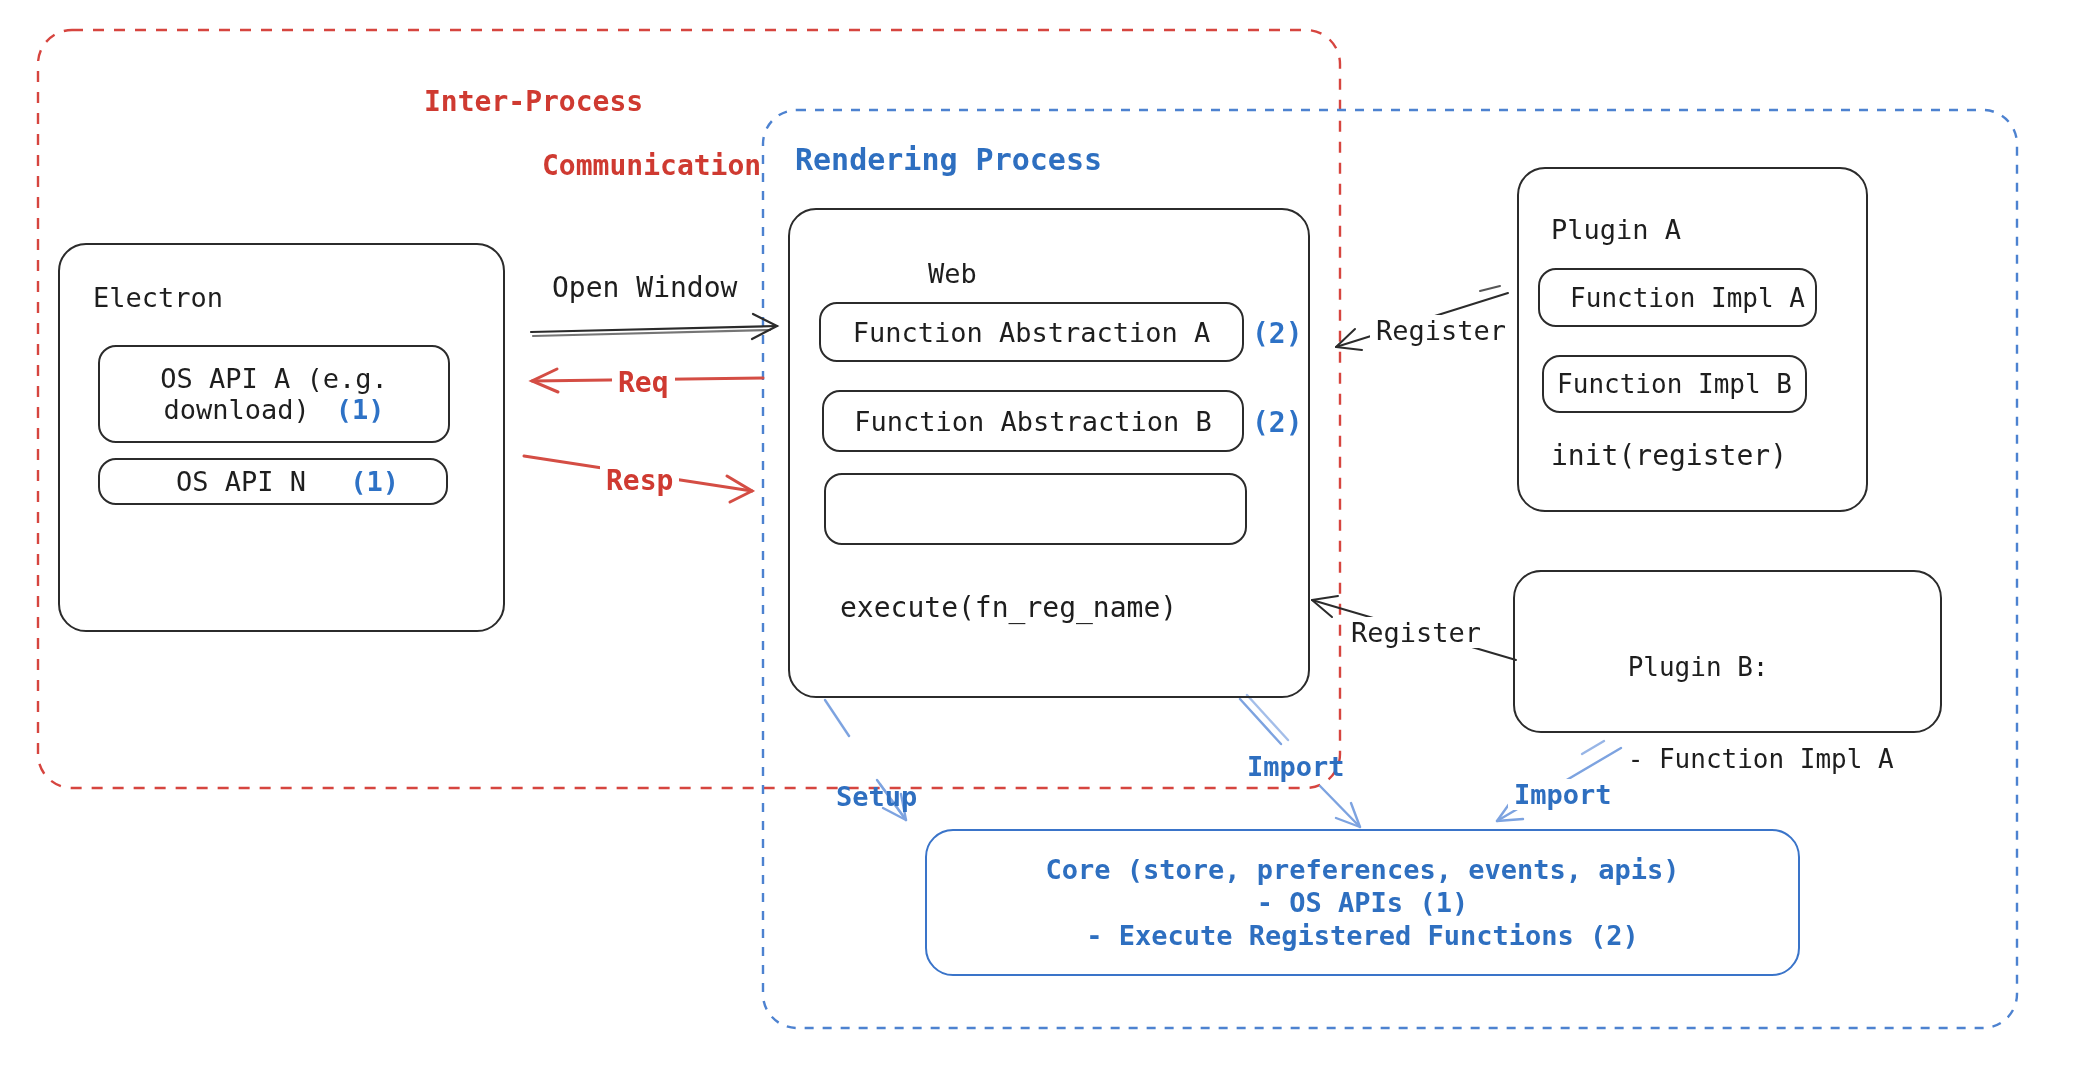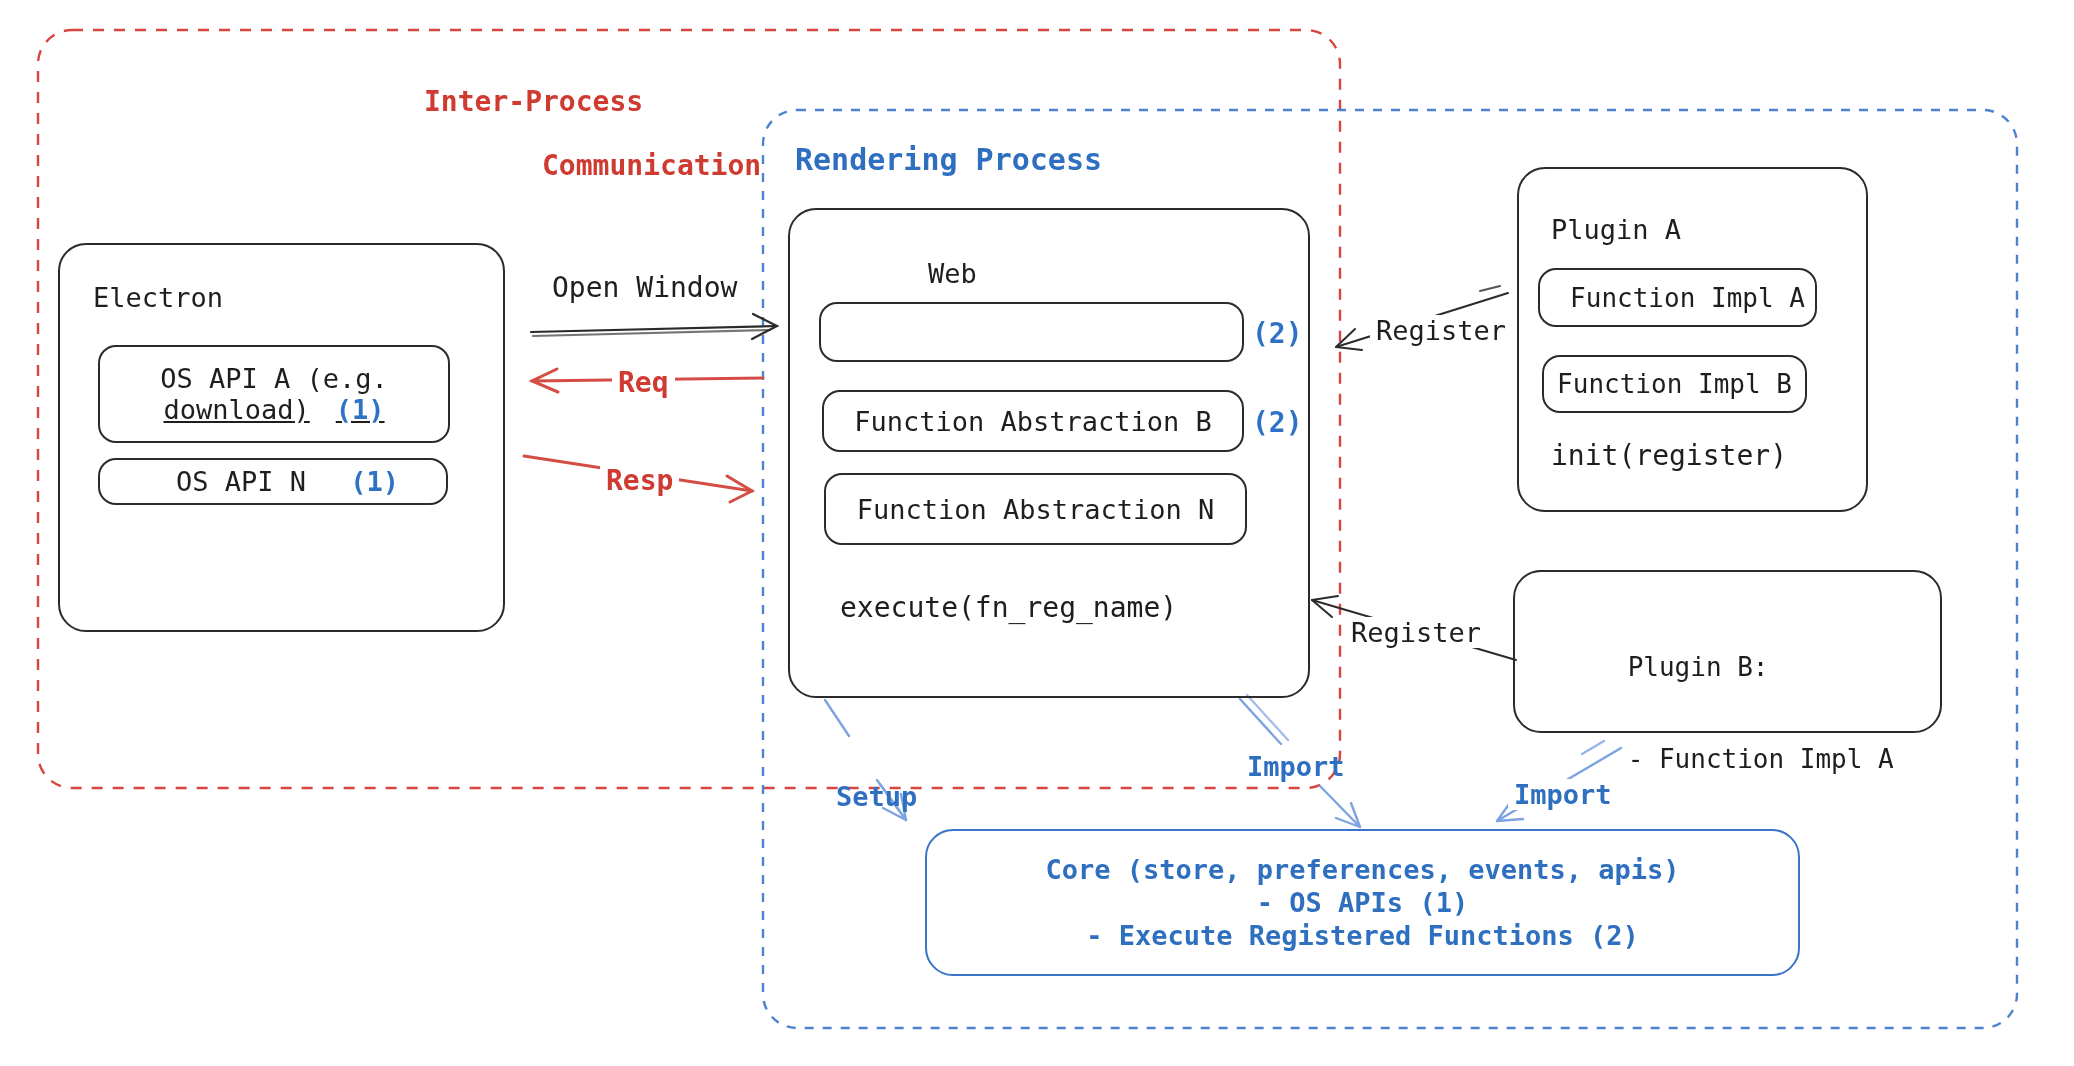--- a/index.html
+++ b/index.html
@@ -103,44 +103,44 @@
        <span>Communication</span></div>
 
   <div class="lbl blue f30" style="left:795px;top:143px;">Rendering Process</div>
 
   <div class="box" style="left:58px;top:243px;width:447px;height:389px;border-radius:28px;"></div>
   <div class="lbl ink f27" style="left:93px;top:282px;">Electron</div>
 
   <div class="box small" style="left:98px;top:345px;width:352px;height:98px;"></div>
   <div class="center-flex col f27" style="left:98px;top:345px;width:352px;height:98px;">
     <div>OS API A (e.g.</div>
-    <div style="display:flex;gap:26px;text-decoration:underline;">
+    <div style="display:flex;gap:26px;">
       <span>download)</span>
       <span class="blueref">(1)</span>
     </div>
   </div>
 
   <div class="box small" style="left:98px;top:458px;width:350px;height:47px;"></div>
   <div class="center-flex f27" style="left:98px;top:458px;width:379px;height:47px;gap:44px;">
     <span>OS API N</span>
     <span class="blueref">(1)</span>
   </div>
 
   <div class="box" style="left:788px;top:208px;width:522px;height:490px;border-radius:28px;"></div>
   <div class="lbl ink f27" style="left:928px;top:258px;">Web</div>
 
   <div class="box small" style="left:819px;top:302px;width:425px;height:60px;"></div>
+  <div class="center-flex f27" style="left:819px;top:302px;width:425px;height:60px;">Function Abstraction A</div>
   <div class="lbl blueref f28" style="left:1252px;top:318px;">(2)</div>
 
   <div class="box small" style="left:822px;top:390px;width:422px;height:62px;"></div>
   <div class="center-flex f27" style="left:822px;top:390px;width:422px;height:62px;">Function Abstraction B</div>
   <div class="lbl blueref f28" style="left:1252px;top:407px;">(2)</div>
 
   <div class="box small" style="left:824px;top:473px;width:423px;height:72px;"></div>
-  <div class="center-flex f27" style="left:824px;top:473px;width:423px;height:72px;">Function Abstraction N</div>
 
   <div class="lbl ink f28" style="left:840px;top:592px;">execute(fn_reg_name)</div>
 
   <div class="box" style="left:1517px;top:167px;width:351px;height:345px;border-radius:28px;"></div>
   <div class="lbl ink f27" style="left:1551px;top:214px;">Plugin A</div>
 
   <div class="box small" style="left:1538px;top:268px;width:279px;height:59px;"></div>
   <div class="center-flex f26" style="left:1538px;top:268px;width:279px;height:59px;padding-left:20px;">Function Impl A</div>
 
   <div class="box small" style="left:1542px;top:355px;width:265px;height:58px;"></div>

